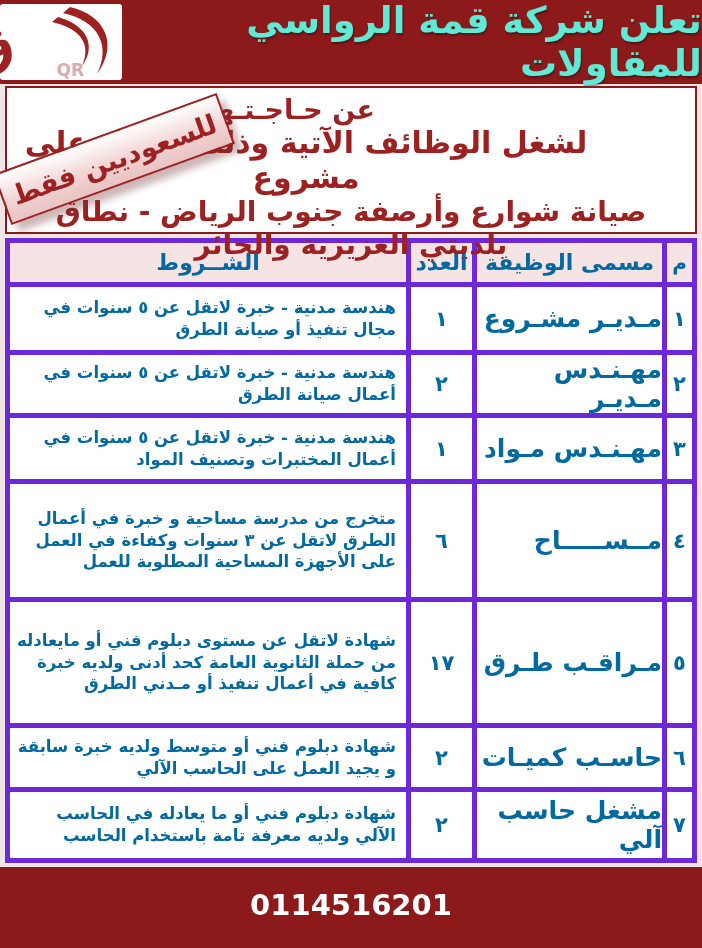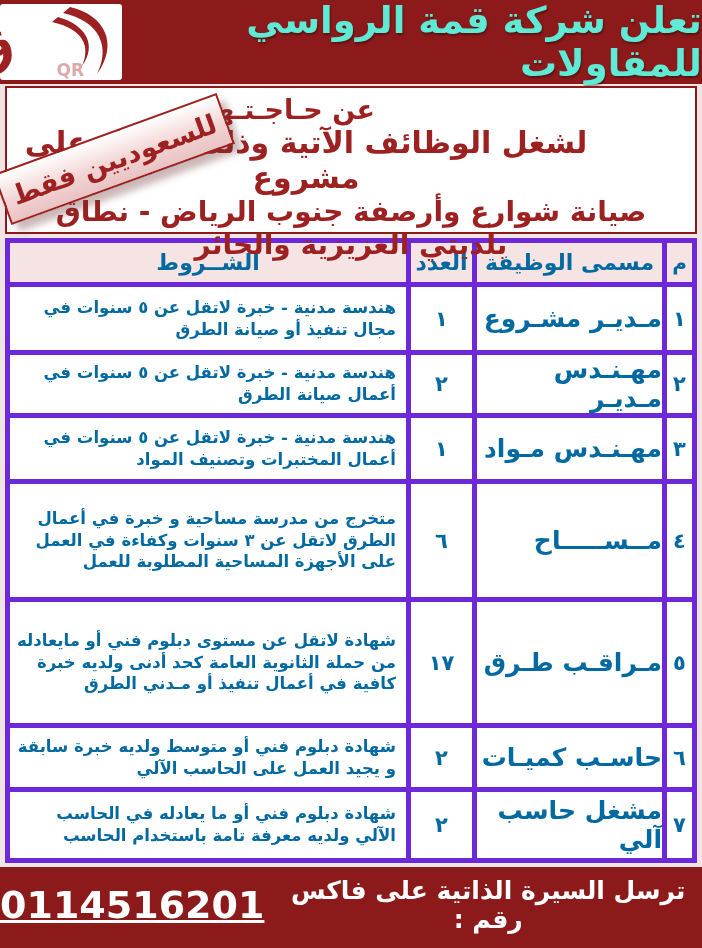--- a/index.html
+++ b/index.html
@@ -58,21 +58,21 @@
   tbody tr:nth-child(3){height:66px} tbody tr:nth-child(4){height:118px}
   tbody tr:nth-child(5){height:126px} tbody tr:nth-child(6){height:64px}
   tbody tr:nth-child(7){height:71px}
   
   .footer {
     margin-top:4px; flex:1 1 auto; background:#8c1a1a; color:#ffffff;
     display:flex; flex-direction:column; align-items:center; justify-content:center;
     gap:6px; direction:rtl; text-align:center;
   }
   .footer-line { font-size:25px; display:flex; align-items:center; gap:10px; }
-  .fax-number, .email { font-family:"DejaVu Sans", sans-serif; font-size:38px; direction:ltr; unicode-bidi:embed;text-decoration:underline; }
+  .fax-number, .email { font-family:"DejaVu Sans", sans-serif; font-size:29px; direction:ltr; unicode-bidi:embed; }
   .logo-svg { width:100%; height:100%; display:block; }
 </style>
 </head>
 <body>
 
 <div class="page">
 
   <div class="banner">
     <div class="logo-box">
       <svg class="logo-svg" viewBox="0 0 122 76">
@@ -150,20 +150,19 @@
             <td class="cell-job">مشغل حاسب آلي</td>
             <td class="cell-count">٢</td>
             <td class="cell-cond">شهادة دبلوم فني أو ما يعادله في الحاسب الآلي ولديه معرفة تامة باستخدام الحاسب</td>
           </tr>
         </tbody>
     </table>
   </div>
 
   <div class="footer">
     <div class="footer-line">
-      <span>ترسل السيرة الذاتية على فاكس رقم :</span>
       <span class="fax-number">0114516201</span>
     </div>
     <div class="footer-line">
     </div>
   </div>
 
 </div>
 
 </body></html>

